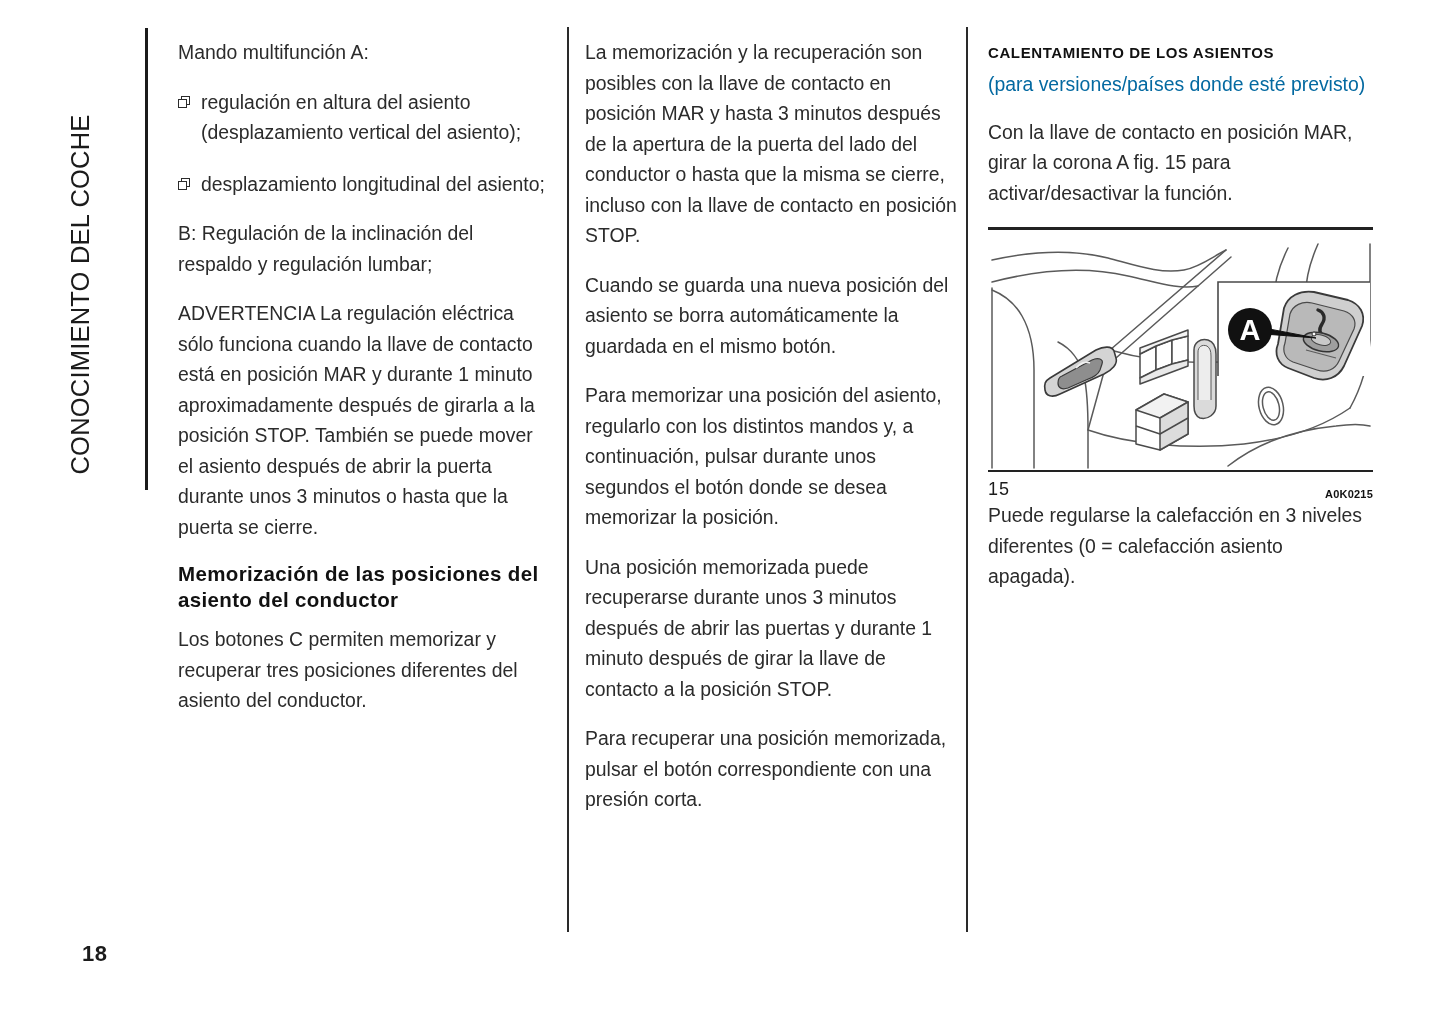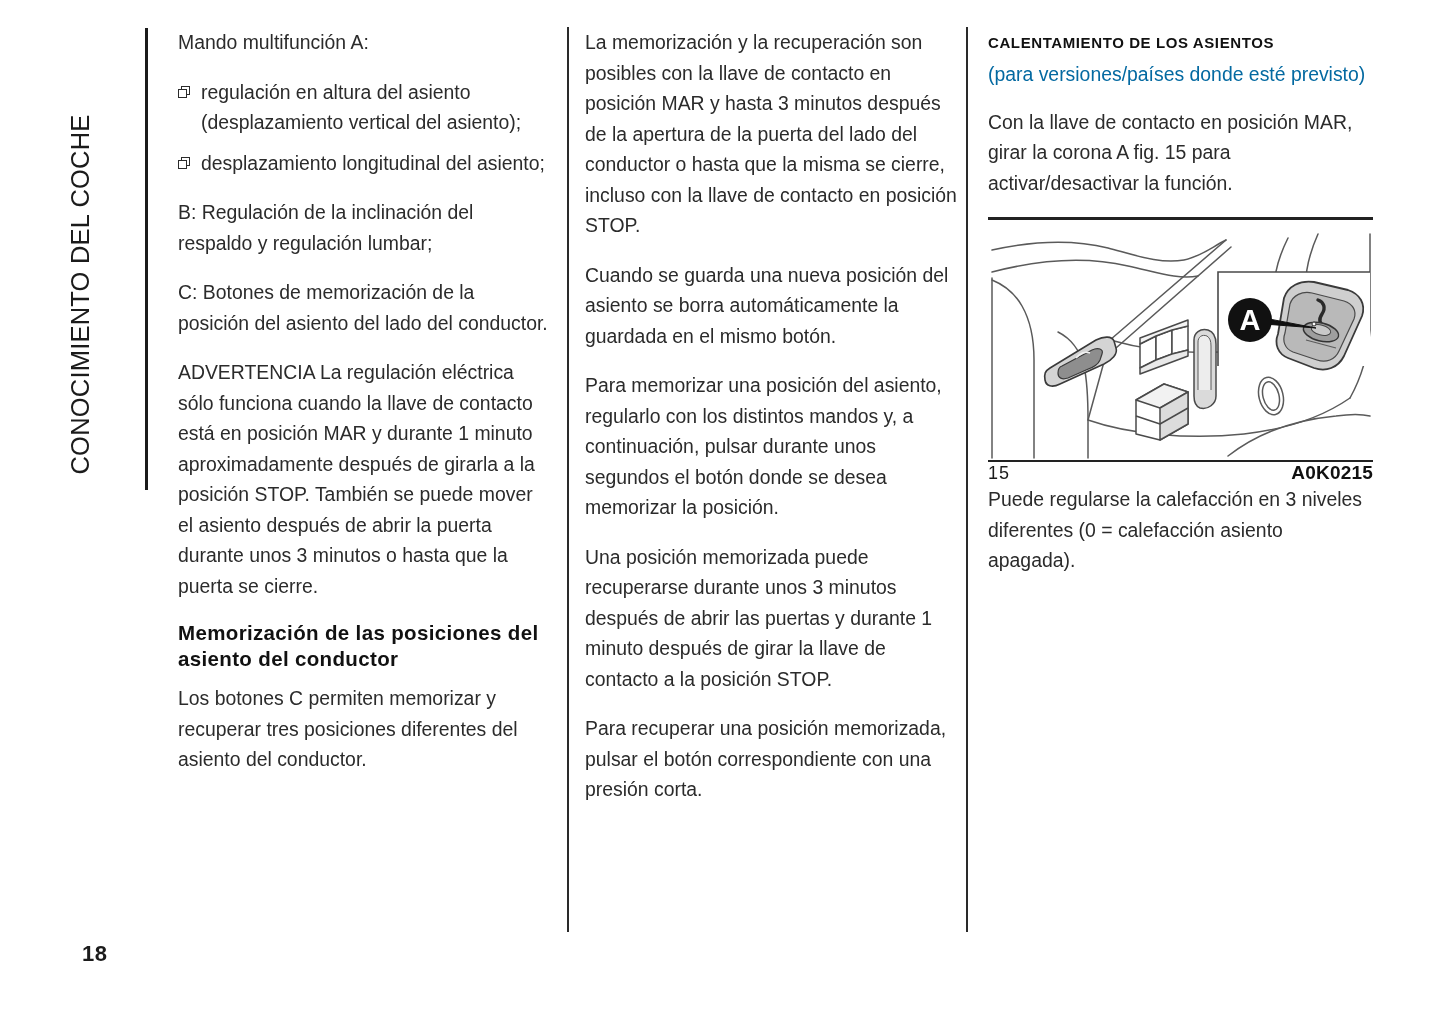--- a/index.html
+++ b/index.html
@@ -55,21 +55,21 @@
     position: absolute;
     width: 2px;
     background: #2a2a2a;
   }
   .col-divider.d1 { left: 567px; top: 27px;  height: 905px; }
   .col-divider.d2 { left: 966px; top: 27px;  height: 905px; }
 
   
   .col {
     position: absolute;
-    top: 27px;
+    top: 37px;
     box-sizing: border-box;
   }
   .col-1 { left: 178px; width: 372px; }
   .col-2 { left: 585px; width: 372px; }
   .col-3 { left: 988px; width: 385px; }
 
   p.body {
     margin: 0 0 19px 0;
     font-size: 19.4px;
     line-height: 30.5px;
@@ -100,21 +100,21 @@
 
   
   ul.bullets {
     list-style: none;
     margin: 0 0 19px 0;
     padding: 0;
   }
   ul.bullets li {
     position: relative;
     padding-left: 23px;
-    margin-bottom: 10px;
+    margin-bottom: 21px;
     font-size: 19.4px;
     line-height: 30.5px;
     color: #2b2b2b;
   }
   ul.bullets li:last-child { margin-bottom: 7px; }
   .sq-bullet {
     position: absolute;
     left: 0px;
     top: 9px;
     width: 12px;
@@ -157,30 +157,30 @@
     width: 385px;
     height: 240px;
     background: #ffffff;
   }
   .figure-art svg { display: block; }
   .figure-caption {
     position: relative;
     display: flex;
     justify-content: space-between;
     align-items: flex-end;
-    padding-top: 0;
+    padding-top: 7px;
     font-size: 17px;
   }
   .figure-num {
     font-size: 18px;
     color: #1b1b1b;
     letter-spacing: 1px;
   }
   .figure-code {
-    font-size: 19px;
+    font-size: 11px;
     font-weight: 700;
     letter-spacing: 0.2px;
     color: #111111;
   }
   .figure-after {
     margin-top: 26px;
   }
 
   
   .page-number {
@@ -221,21 +221,20 @@
       <li>
         <span class="sq-bullet">
           <span class="back"></span>
             <span class="front"></span>
         </span>
         <span>desplazamiento longitudinal del asiento;</span>
       </li>
     </ul>
 
     <p class="body">B: Regulación de la inclinación del respaldo y regulación lumbar;</p>
-    <p class="body">C: Botones de memorización de la posición del asiento del lado del conductor.</p>
     <p class="body">ADVERTENCIA La regulación eléctrica sólo funciona cuando la llave de contacto está en posición MAR y durante 1 minuto aproximadamente después de girarla a la posición STOP. También se puede mover el asiento después de abrir la puerta durante unos 3 minutos o hasta que la puerta se cierre.</p>
 
     <h2 class="heading">Memorización de las posiciones del asiento del conductor</h2>
     <p class="body">Los botones C permiten memorizar y recuperar tres posiciones diferentes del asiento del conductor.</p>
   </div>
 
   <div class="col col-2">
     <p class="body">La memorización y la recuperación son posibles con la llave de contacto en posición MAR y hasta 3 minutos después de la apertura de la puerta del lado del conductor o hasta que la misma se cierre, incluso con la llave de contacto en posición STOP.</p>
     <p class="body">Cuando se guarda una nueva posición del asiento se borra automáticamente la guardada en el mismo botón.</p>
     <p class="body">Para memorizar una posición del asiento, regularlo con los distintos mandos y, a continuación, pulsar durante unos segundos el botón donde se desea memorizar la posición.</p>

